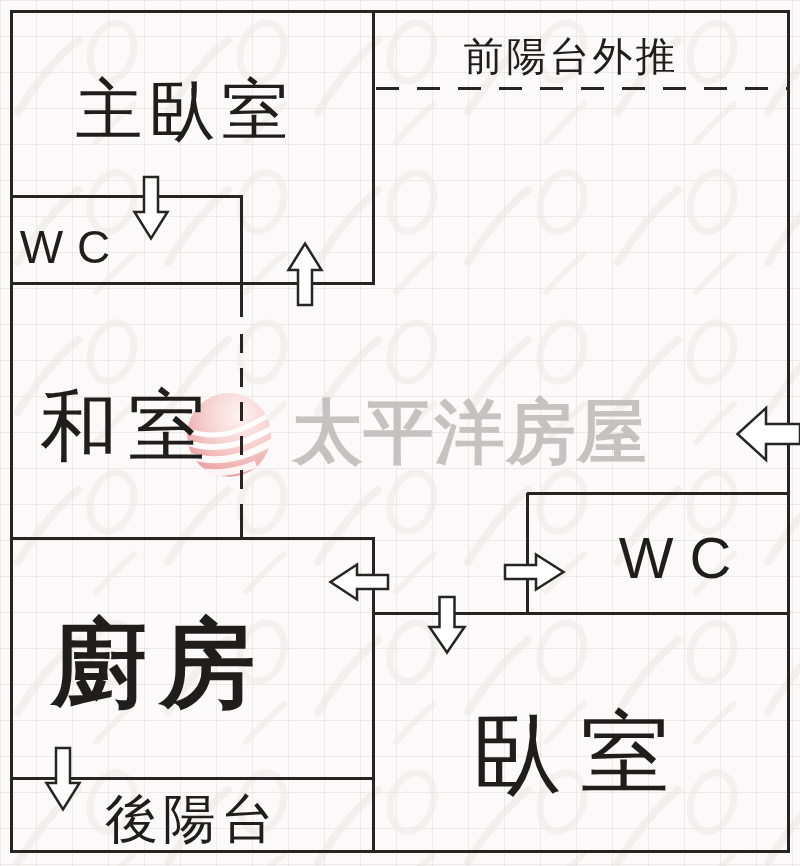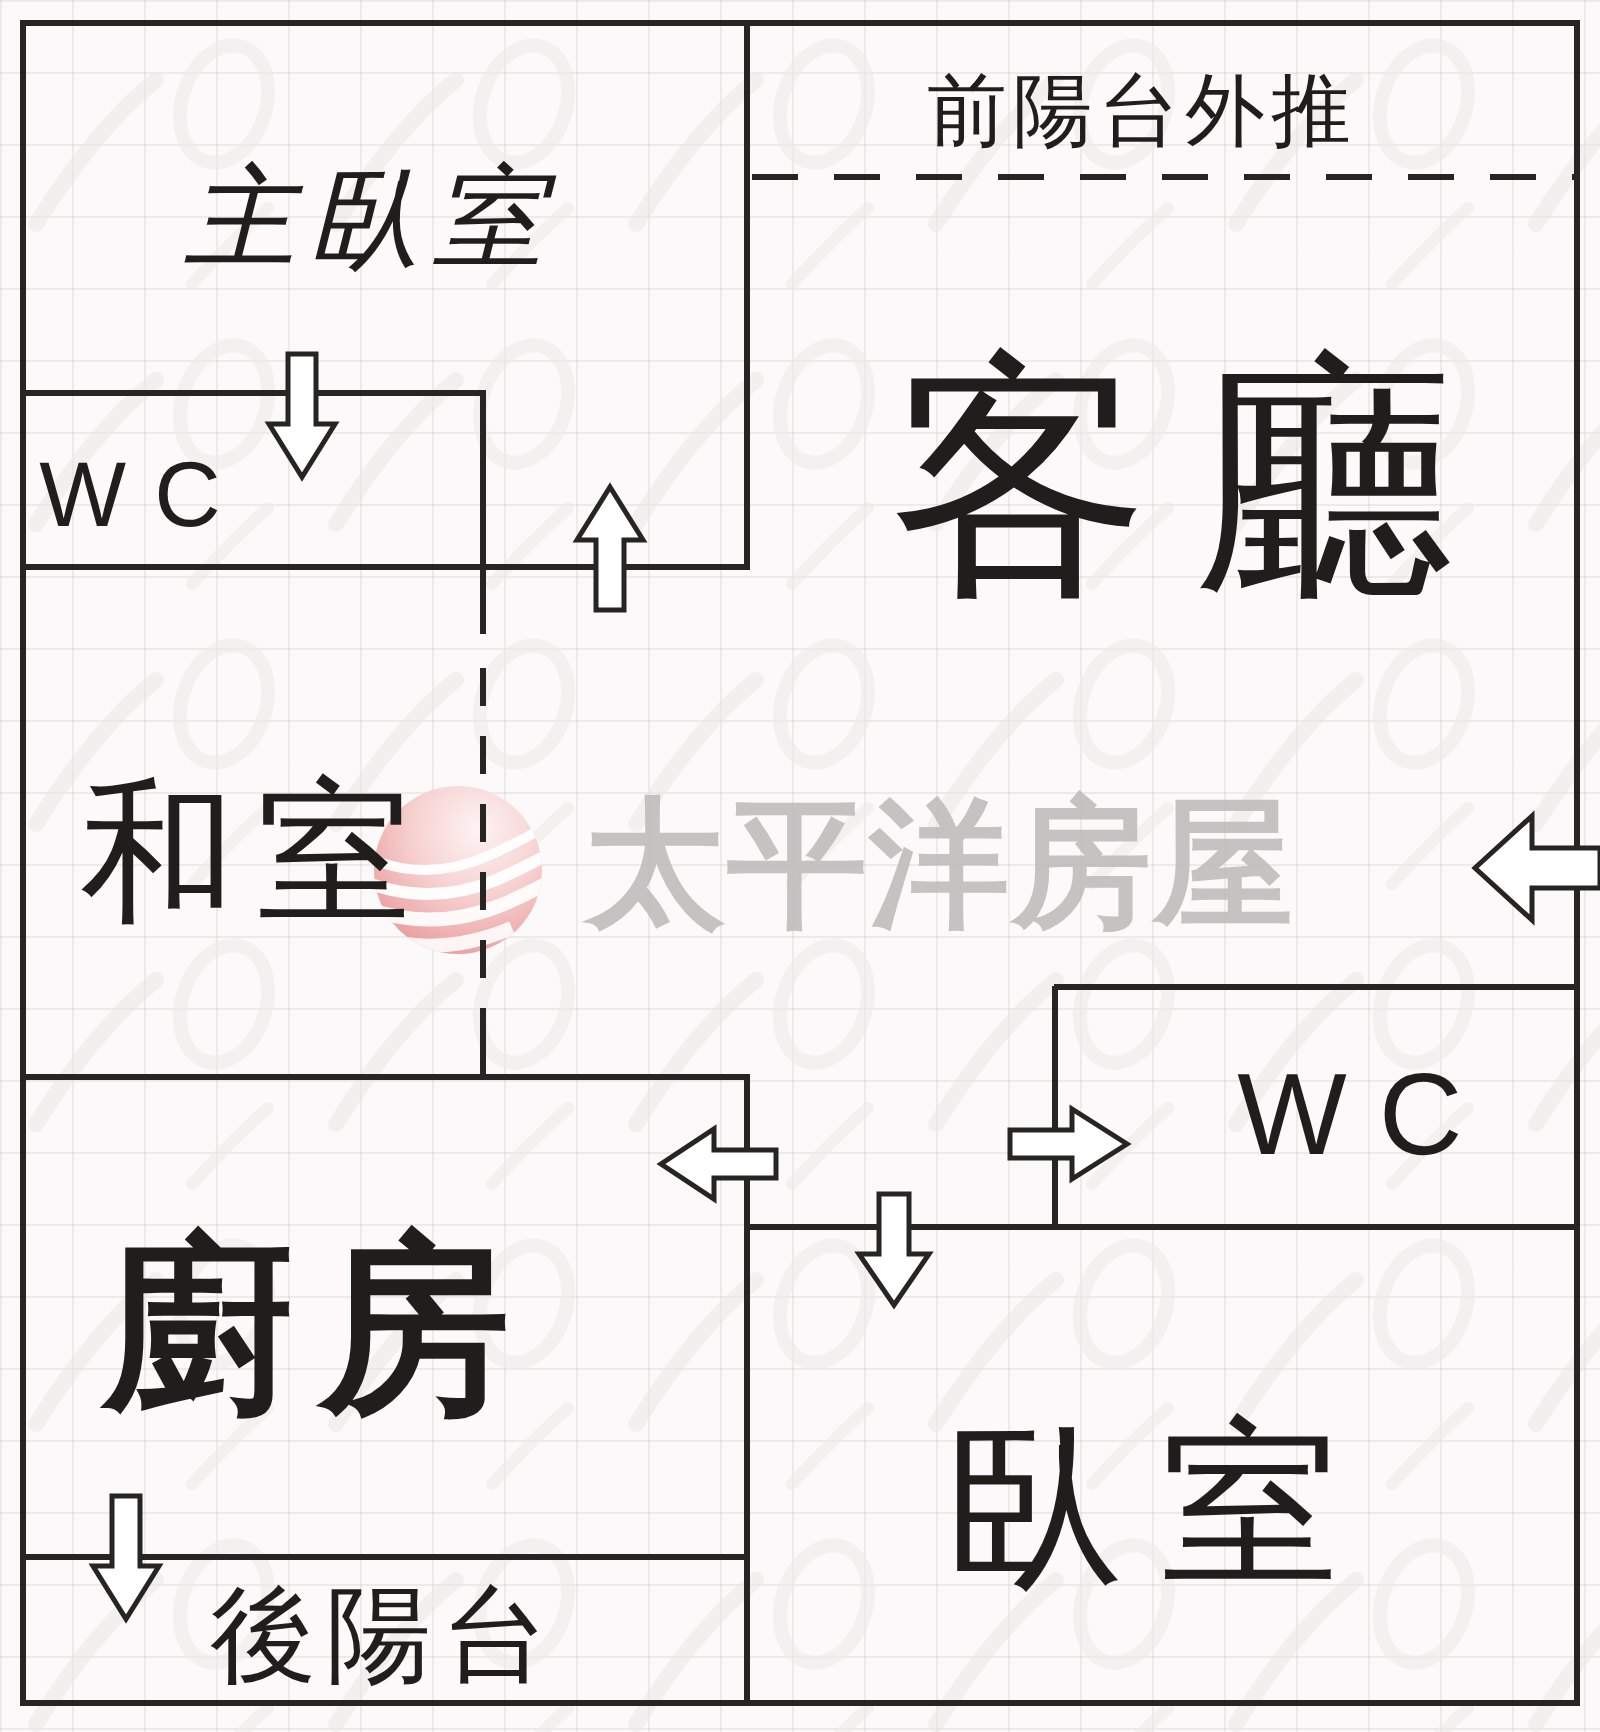--- a/index.html
+++ b/index.html
@@ -46,21 +46,21 @@
     left: 0; top: 0;
   }
   .logo-svg { left: 184px; top: 390px; }
   .room-label {
     position: absolute;
     transform: translate(-50%, -50%);
     color: #201d1d;
     white-space: nowrap;
     line-height: 1;
   }
-  .lbl-master   { left: 185px; top: 109px; font-size: 56px;  letter-spacing: 6px;  font-weight: 500; font-style: italic; }
+  .lbl-master   { left: 185px; top: 109px; font-size: 67px;  letter-spacing: 6px;  font-weight: 500; }
   .lbl-wc-top   { left:  72px; top: 247px; font-size: 46px;  letter-spacing: 14px; font-weight: 400; }
   .lbl-living   { left: 597px; top: 239px; font-size: 130px; letter-spacing: 22px; font-weight: 500; }
   .lbl-fbalcony { left: 571px; top:  56px; font-size: 40px;  letter-spacing: 3px;  font-weight: 500; }
   .lbl-tatami   { left: 128px; top: 426px; font-size: 78px;  letter-spacing: 10px; font-weight: 500; }
   .lbl-wc-bot   { left: 683px; top: 558px; font-size: 58px;  letter-spacing: 16px; font-weight: 400; }
   .lbl-kitchen  { left: 159px; top: 664px; font-size: 96px;  letter-spacing: 12px; font-weight: 700; }
   .lbl-bedroom  { left: 580px; top: 753px; font-size: 90px;  letter-spacing: 18px; font-weight: 500; }
   .lbl-bbalcony { left: 192px; top: 818px; font-size: 53px;  letter-spacing: 5px;  font-weight: 500; }
   .wall { stroke: #272424; stroke-width: 3; fill: none; }
   .wall-dashed-v { stroke: #272424; stroke-width: 3; fill: none; stroke-dasharray: 19 15; }
@@ -154,21 +154,20 @@
     <g transform="translate(428,596)">
       <polygon class="door-arrow" points="11.5,1 26.5,1 26.5,31 36.5,31 19,56.5 1.5,31 11.5,31"></polygon>
     </g>
     <g transform="translate(45,747)">
       <polygon class="door-arrow" points="11,1 25,1 25,36 34.5,36 18,62.5 1.5,36 11,36"></polygon>
     </g>
   </svg>
 
   <div class="room-label lbl-master">主臥室</div>
   <div class="room-label lbl-wc-top">WC</div>
-  <div class="room-label lbl-living">客廳</div>
   <div class="room-label lbl-fbalcony">前陽台外推</div>
   <div class="room-label lbl-tatami">和室</div>
   <div class="room-label lbl-wc-bot">WC</div>
   <div class="room-label lbl-kitchen">廚房</div>
   <div class="room-label lbl-bedroom">臥室</div>
   <div class="room-label lbl-bbalcony">後陽台</div>
 
 </div>
 
 </body></html>

